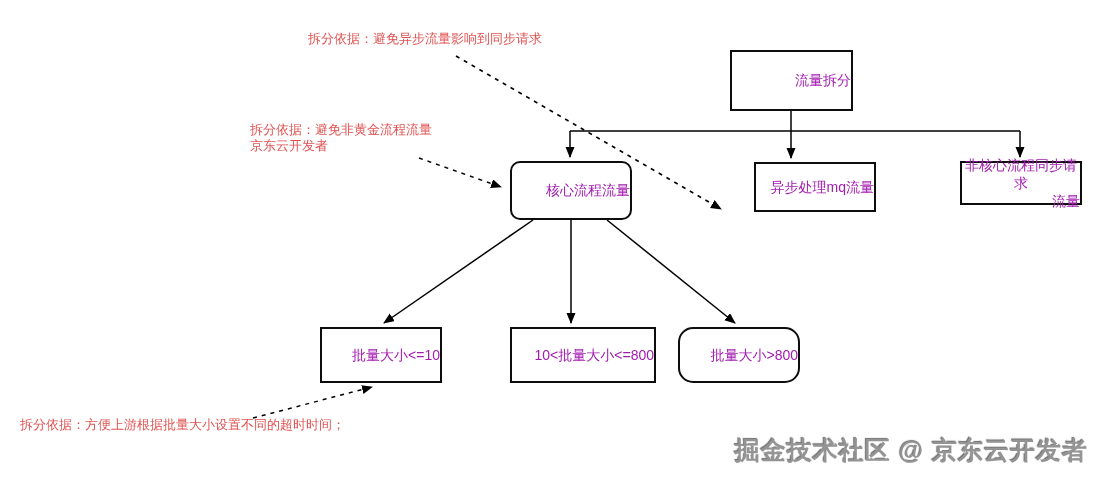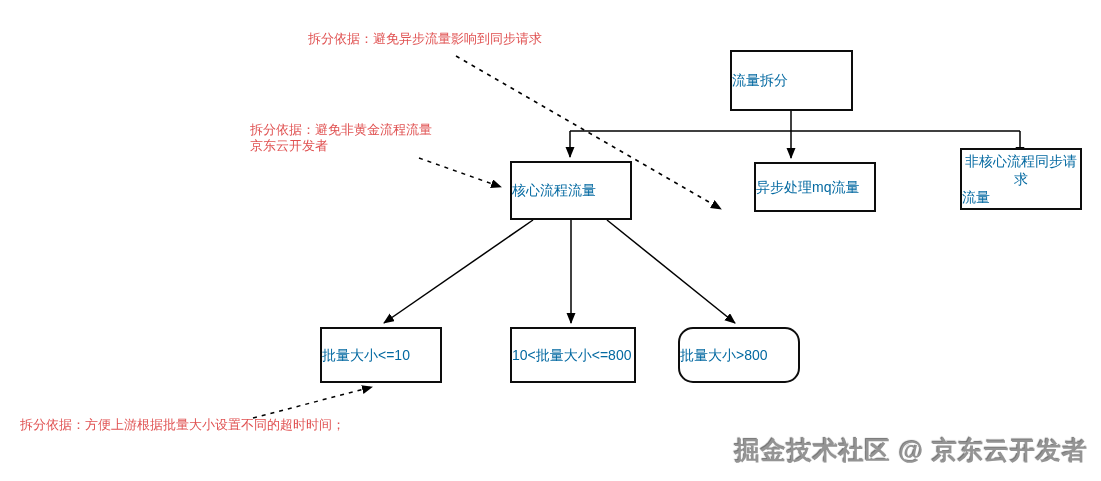--- a/index.html
+++ b/index.html
@@ -13,25 +13,25 @@
   }
   .edges { position: absolute; left: 0; top: 0; width: 1101px; height: 481px; }
   .edges line, .edges path.edge { stroke: #000000; stroke-width: 1.5; fill: none; }
   .edges .dashed { stroke-dasharray: 4 5; }
   .node {
     position: absolute;
     background: #ffffff;
     border: 2px solid #0d0d0d;
     display: flex;
     flex-direction: column;
-    align-items: flex-start;
+    align-items: flex-end;
     justify-content: center;
     text-align: center;
     font-size: 14px;
-    color: #0369a1;
+    color: #a21caf;
     line-height: 1.3;
     box-sizing: border-box;
   }
   .anno {
     position: absolute;
     color: #e05252;
     font-size: 13px;
     line-height: 16px;
     text-align: left;
     white-space: nowrap;
@@ -71,38 +71,38 @@
 
     <line class="dashed" x1="456" y1="56" x2="721" y2="209" marker-end="url(#arw)"></line>
     <line class="dashed" x1="419" y1="158" x2="501" y2="187" marker-end="url(#arw)"></line>
     <line class="dashed" x1="253" y1="418" x2="372" y2="387" marker-end="url(#arw)"></line>
   </svg>
 
   <div class="node" style="left:730px; top:50px;  width:123px; height:61px;">
     <span>流量拆分</span>
   </div>
 
-  <div class="node" style="left:510px; top:161px; width:122px; height:59px;">
+  <div class="node" style="left:510px; top:161px; width:122px; height:59px;border-radius:10px;">
     <span>核心流程流量</span>
   </div>
 
   <div class="node" style="left:718px; top:162px; width:122px; height:50px;margin-left:36px;">
     <span>异步处理mq流量</span>
   </div>
 
-  <div class="node" style="left:960px; top:148px; width:122px; height:62px;">
+  <div class="node" style="left:960px; top:161px; width:122px; height:44px;">
     <span>非核心流程同步请求</span>
     <span>流量</span>
   </div>
 
   <div class="node" style="left:320px; top:327px; width:122px; height:56px;">
     <span>批量大小&lt;=10</span>
   </div>
 
-  <div class="node" style="left:510px; top:327px; width:126px; height:56px;">
+  <div class="node" style="left:510px; top:327px; width:146px; height:56px;">
     <span>10&lt;批量大小&lt;=800</span>
   </div>
 
   <div class="node" style="left:678px; top:327px; width:122px; height:56px;border-radius:15px;">
     <span>批量大小&gt;800</span>
   </div>
 
   <div class="anno" style="left:308px; top:31px;">
     <div>拆分依据：避免异步流量影响到同步请求</div>
   </div>

